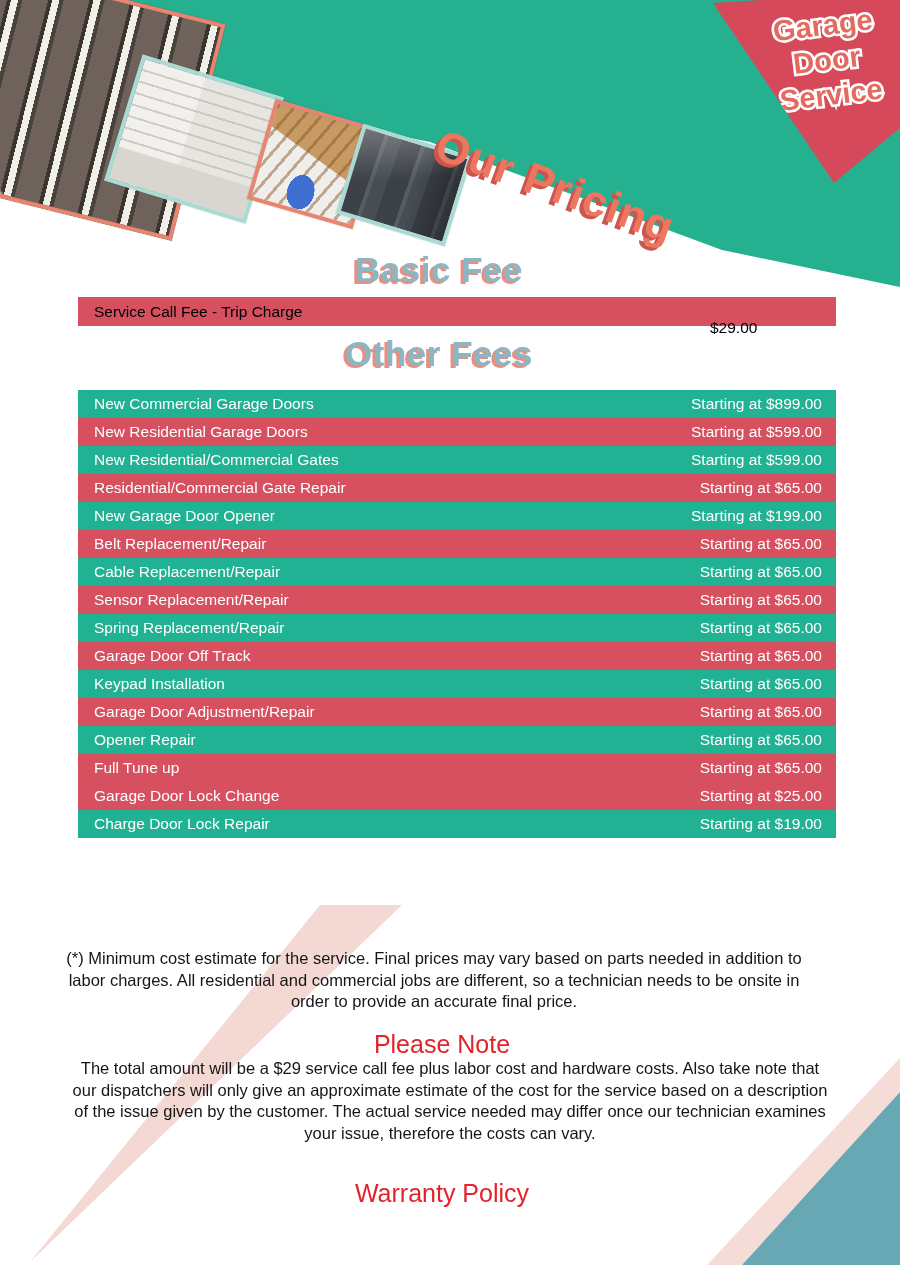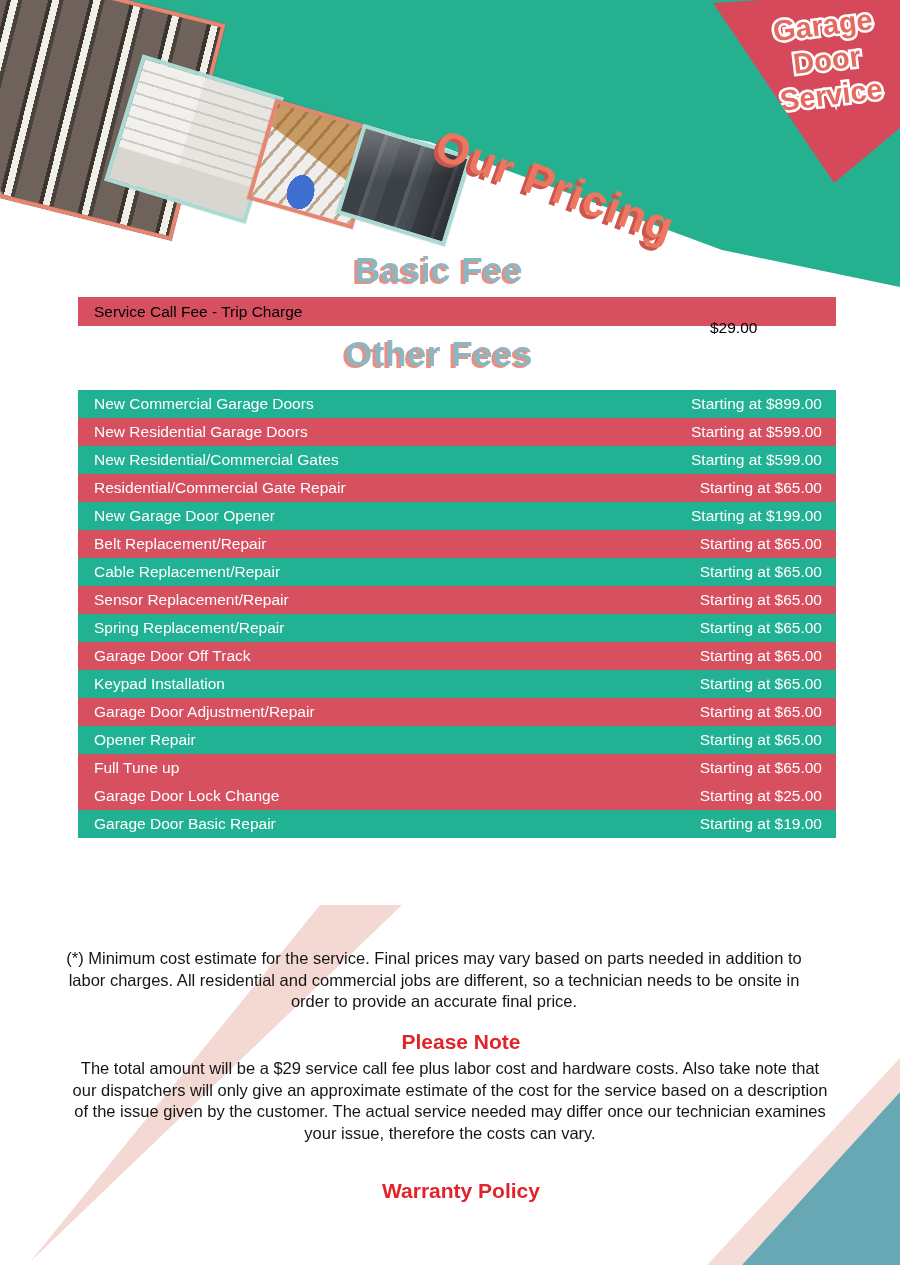--- a/index.html
+++ b/index.html
@@ -107,22 +107,22 @@
     padding:0 14px 0 16px;color:#fff;font-size:15.5px;
   }
   .fee-row.teal{background:var(--row-teal);}
   .fee-row.red{background:var(--row-red);}
   
   .footnote{
     position:absolute;left:64px;top:948px;width:740px;z-index:4;text-align:center;
     font-size:16.5px;line-height:21.5px;color:var(--body-text);
   }
   .note-heading{
-    position:absolute;left:82px;width:758px;z-index:4;text-align:center;
-    font-size:21px;font-weight:bold;color:var(--note-red);
+    position:absolute;left:63px;width:758px;z-index:4;text-align:center;
+    font-size:25px;font-weight:normal;color:var(--note-red);
   }
   .h-please{top:1030px;}
   .h-warranty{top:1155px;margin-top:24px;}
   .note-body{
     position:absolute;left:72px;top:1058px;width:756px;z-index:4;text-align:center;
     font-size:16.5px;line-height:21.5px;color:var(--body-text);
   }
   .warranty-text{
     position:absolute;left:78px;top:1186px;width:758px;z-index:4;text-align:center;
     font-size:16.5px;color:var(--body-text);
@@ -229,21 +229,21 @@
     <span class="fee-price">Starting at $65.00</span>
   </div>
 
 
   <div class="fee-row red">
     <span class="fee-label">Garage Door Lock Change</span>
     <span class="fee-price">Starting at $25.00</span>
   </div>
 
   <div class="fee-row teal">
-    <span class="fee-label">Garage Door Basic Repair</span>
+    <span class="fee-label">Charge Door Lock Repair</span>
     <span class="fee-price">Starting at $19.00</span>
   </div>
 </div>
 
   <div class="footnote">(*) Minimum cost estimate for the service. Final prices may vary based on parts needed in addition to labor charges. All residential and commercial jobs are different, so a technician needs to be onsite in order to provide an accurate final price.</div>
   <div class="note-heading h-please">Please Note</div>
   <div class="note-body">The total amount will be a $29 service call fee plus labor cost and hardware costs. Also take note that our dispatchers will only give an approximate estimate of the cost for the service based on a description of the issue given by the customer. The actual service needed may differ once our technician examines your issue, therefore the costs can vary.</div>
   <div class="note-heading h-warranty">Warranty Policy</div>
 
 </div>

